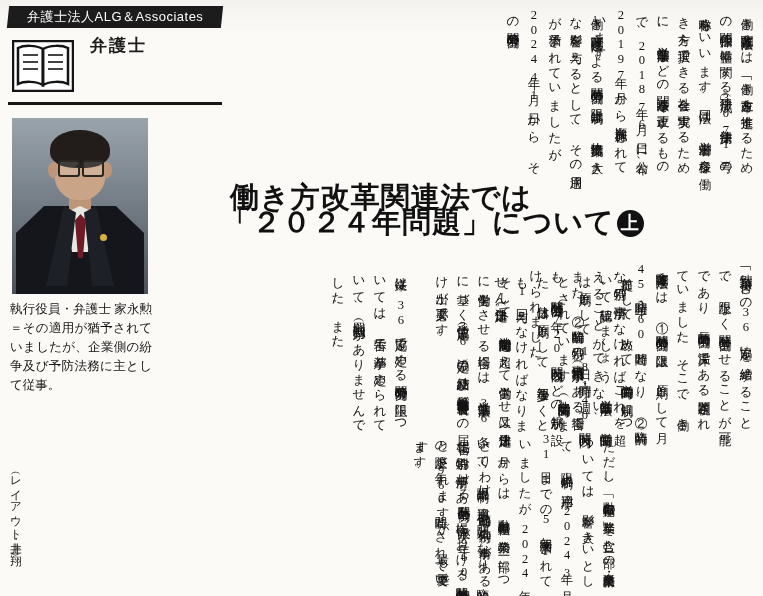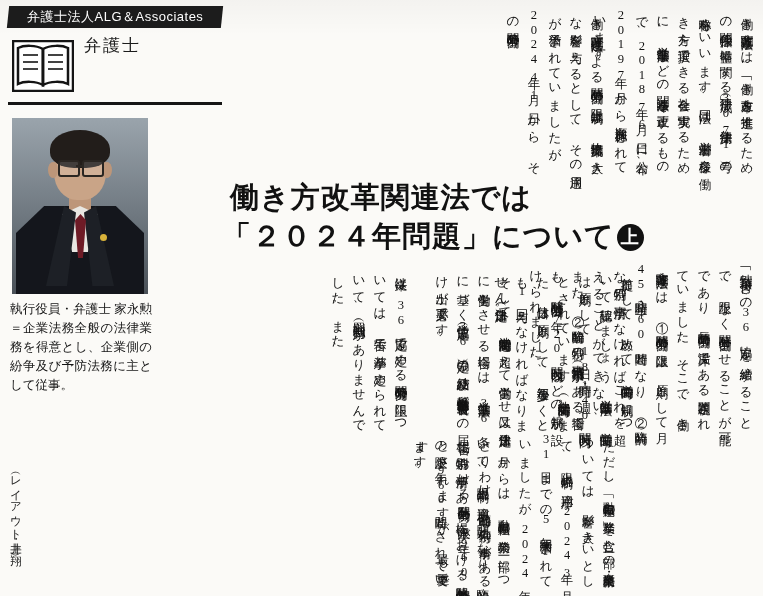--- a/index.html
+++ b/index.html
@@ -55,24 +55,24 @@
   }
   .mast-book {
     position: absolute;
     left: 4px;
     top: 12px;
     width: 62px;
     height: 52px;
   }
   .mast-title-small {
     position: absolute;
-    left: 76px;
+    left: 82px;
     top: 6px;
     font-size: 17px;
-    font-weight: normal;
+    font-weight: bold;
     letter-spacing: 2px;
     text-align: center;
   }
   .mast-title-big {
     position: absolute;
     left: 68px;
     top: 28px;
     font-size: 25px;
     font-weight: bold;
     letter-spacing: 1px;
@@ -195,21 +195,21 @@
   }
   .headline .h1 {
     position: absolute;
     left: 8px; top: 2px;
     font-size: 29px;
     letter-spacing: 1px;
     white-space: nowrap;
   }
   .headline .h2 {
     position: absolute;
-    left: 0px; top: 41px;
+    left: 0px; top: 27px;
     font-size: 29px;
     letter-spacing: 1px;
     white-space: nowrap;
   }
   .circ {
     display: inline-block;
     width: 27px; height: 27px;
     border-radius: 50%;
     background: #111;
     color: #fff;
@@ -291,21 +291,21 @@
     <div class="p-badge"></div>
     <div class="p-head"></div>
     <div class="p-ear-l"></div>
     <div class="p-ear-r"></div>
     <div class="p-hair"></div>
     <div class="p-glass-l"></div>
     <div class="p-glass-r"></div>
     <div class="p-bridge"></div>
   </div>
 
-  <div class="caption">執行役員・弁護士 家永勲＝企業法務全般の法律業務を得意とし、企業側の紛争及び予防法務に主として従事。</div>
+  <div class="caption">執行役員・弁護士 家永勲＝その適用が猶予されていましたが、企業側の紛争及び予防法務に主として従事。</div>
 
   <div class="intro">
     <div class="vcol" style="right:0px; width:140px;">働き方改革関連法とは、「働き方改革を推進するための関係法律の整備に関する法律」（平成30年法律第71号）の略称をいいます。同法は、労働者が多様な働き方を選択できる社会を実現するために、労働基準法などの関連諸法令を改正するもので、2018年7月6日に公布、2019年7月から順次施行されています。</div>
     <div class="vcol" style="right:150px; width:100px;">働き方改革関連法による時間外労働の上限規制は、物流業界に大きな影響を与えるとして、その適用が猶予されていましたが、2024年4月1日から、その時間外労働の</div>
   </div>
 
   <div class="headline">
     <div class="h1">働き方改革関連法では</div>
     <div class="h2">
       <span>「２０２４年問題」について</span><span class="circ">上</span>

